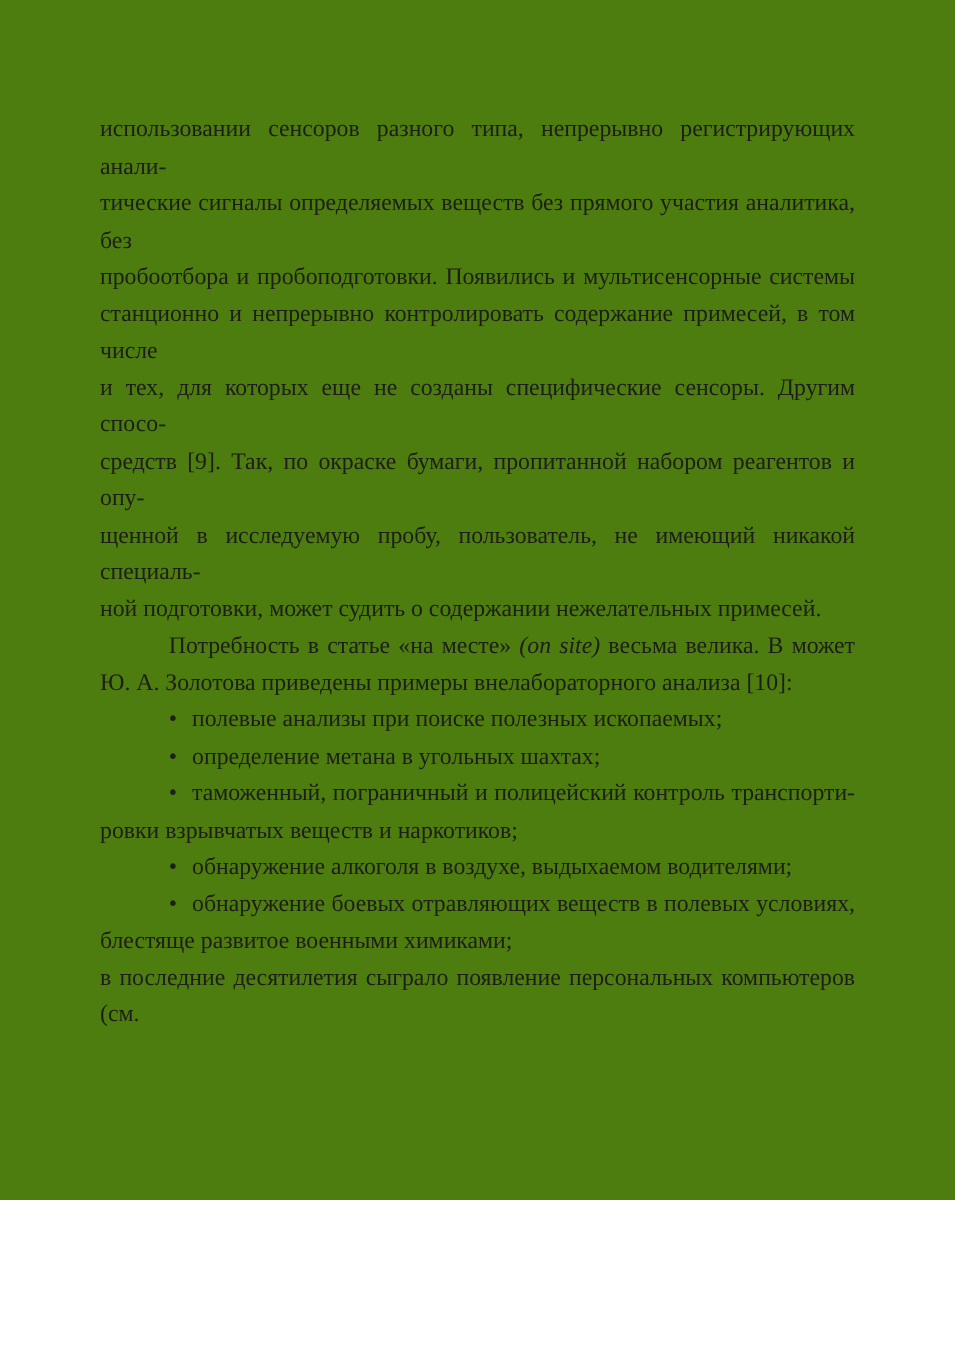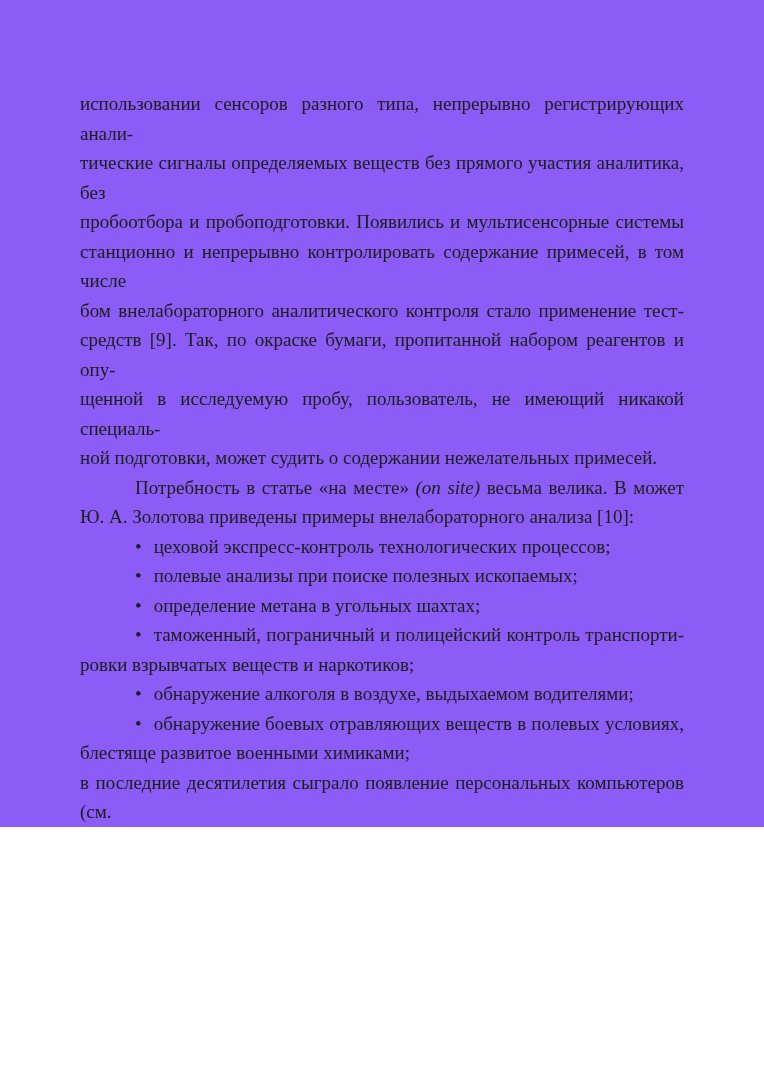--- a/index.html
+++ b/index.html
@@ -1,20 +1,20 @@
 <!DOCTYPE html>
 <html lang="ru"><head>
 <meta charset="utf-8">
 <style>
   html,body { margin:0; padding:0; }
   .page {
     position:relative;
     width:764px;
-    height:827px;
-    background:#8b5cf6;
+    height:960px;
+    background:#4d7c0f;
     overflow:hidden;
     font-family:"Liberation Serif","DejaVu Serif",serif;
     color:#1d1d1b;
   }
   .text-column {
     position:absolute;
     left:80px;
     top:89px;
     width:604px;
     font-size:19px;
@@ -47,31 +47,28 @@
 </head>
 <body>
 
 <div class="page">
   <div class="text-column" id="text-column">
       <div class="block">
         <div class="line"><span>использовании сенсоров разного типа, непрерывно регистрирующих анали-</span></div>
         <div class="line"><span>тические сигналы определяемых веществ без прямого участия аналитика, без</span></div>
         <div class="line"><span>пробоотбора и пробоподготовки. Появились и мультисенсорные системы</span></div>
         <div class="line"><span>станционно и непрерывно контролировать содержание примесей, в том числе</span></div>
-        <div class="line"><span>бом внелабораторного аналитического контроля стало применение тест-</span></div>
+        <div class="line"><span>и тех, для которых еще не созданы специфические сенсоры. Другим спосо-</span></div>
         <div class="line"><span>средств [9]. Так, по окраске бумаги, пропитанной набором реагентов и опу-</span></div>
         <div class="line"><span>щенной в исследуемую пробу, пользователь, не имеющий никакой специаль-</span></div>
         <div class="line endline"><span>ной подготовки, может судить о содержании нежелательных примесей.</span></div>
       </div>
       <div class="block">
         <div class="line indent"><span>Потребность в статье «на месте» </span><span class="seg-italic">(on site)</span><span> весьма велика. В может</span></div>
         <div class="line endline"><span>Ю. А. Золотова приведены примеры внелабораторного анализа [10]:</span></div>
-      </div>
-      <div class="block">
-        <div class="line endline indent"><span class="bullet-marker">•</span><span>цеховой экспресс-контроль технологических процессов;</span></div>
       </div>
       <div class="block">
         <div class="line endline indent"><span class="bullet-marker">•</span><span>полевые анализы при поиске полезных ископаемых;</span></div>
       </div>
       <div class="block">
         <div class="line endline indent"><span class="bullet-marker">•</span><span>определение метана в угольных шахтах;</span></div>
       </div>
       <div class="block">
         <div class="line indent"><span class="bullet-marker">•</span><span>таможенный, пограничный и полицейский контроль транспорти-</span></div>
         <div class="line endline"><span>ровки взрывчатых веществ и наркотиков;</span></div>

